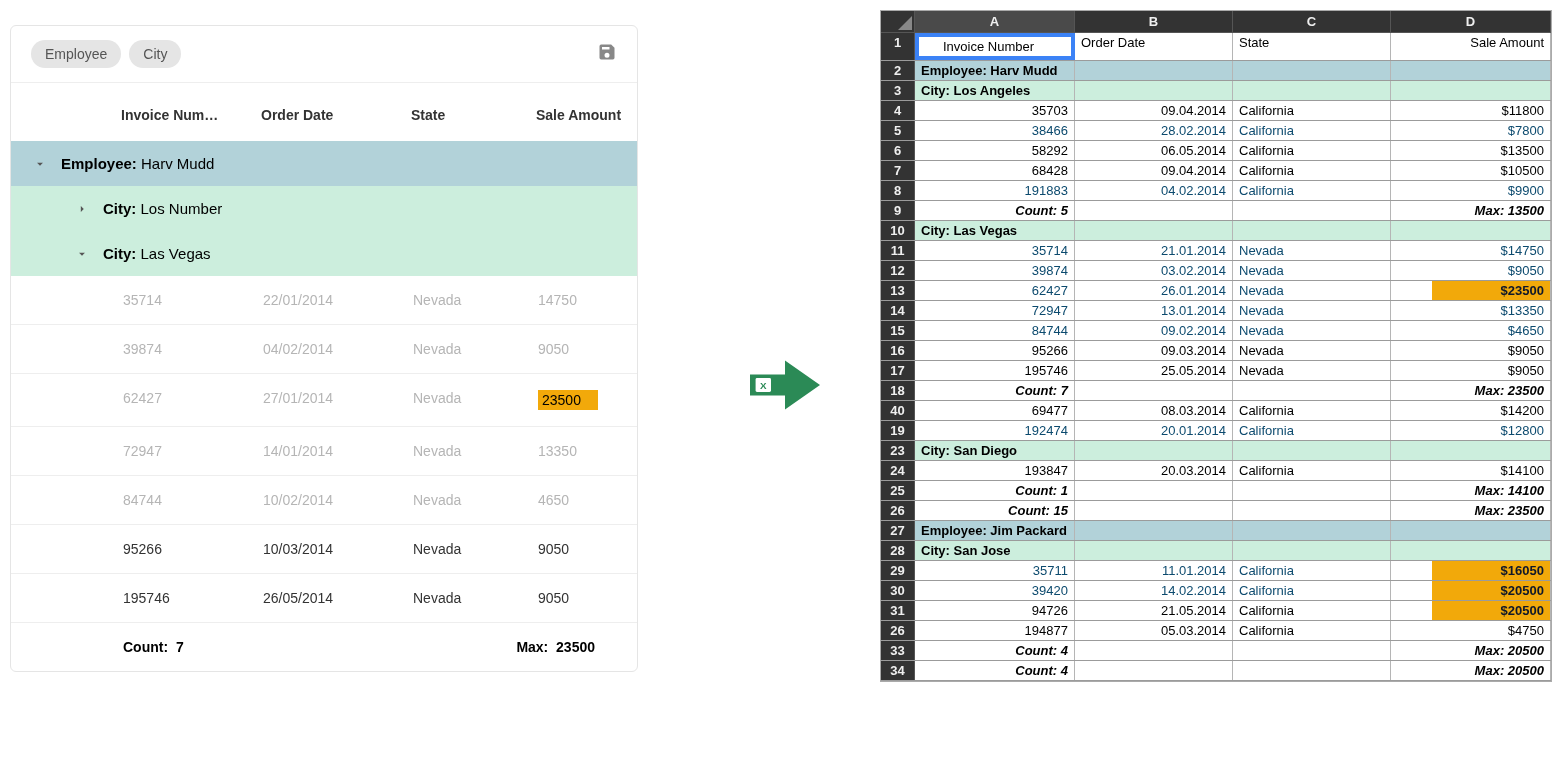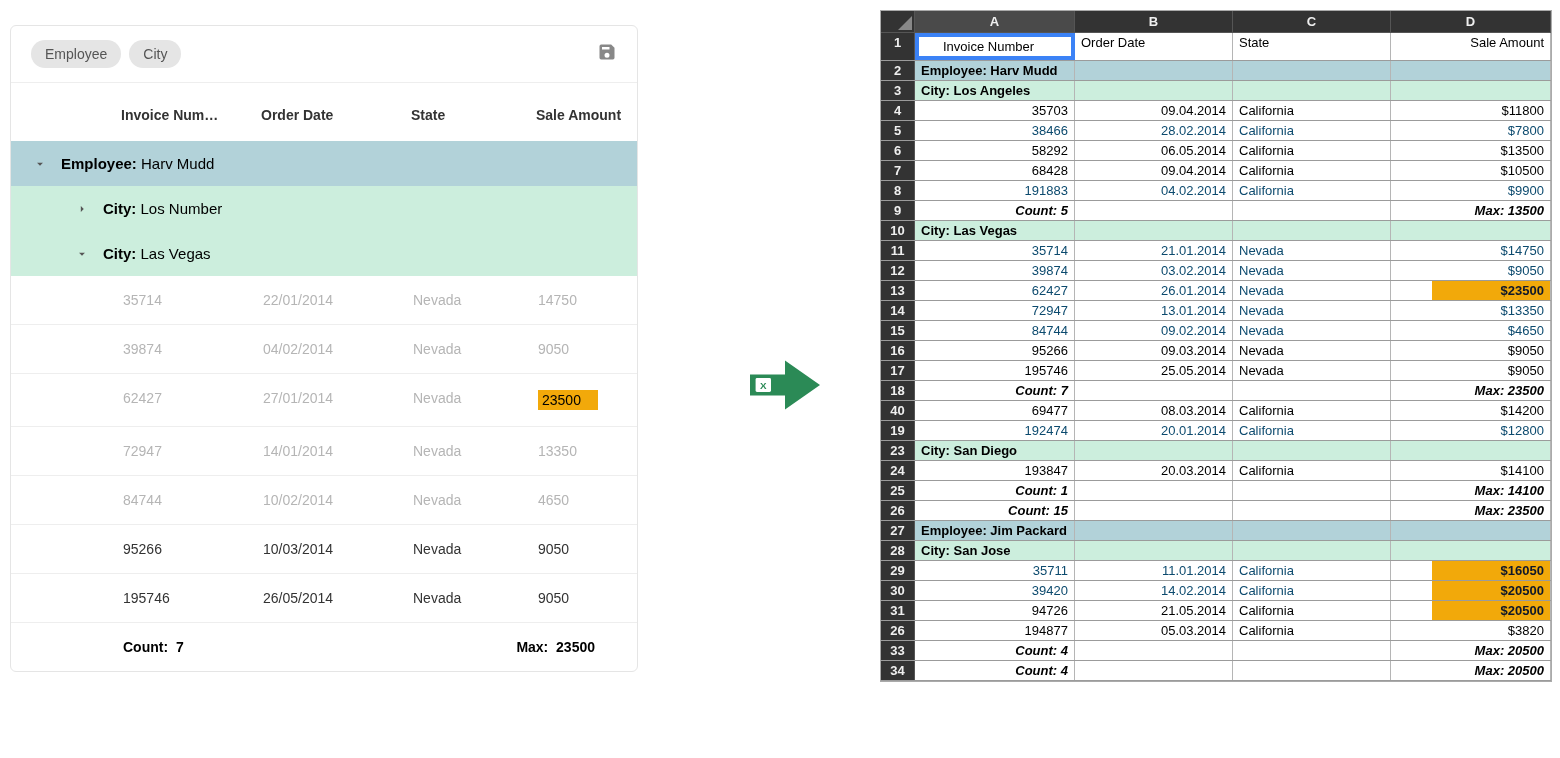--- a/index.html
+++ b/index.html
@@ -371,21 +371,21 @@
         <div class="cell txt-r">94726</div>
         <div class="cell txt-r">21.05.2014</div>
         <div class="cell">California</div>
         <div class="cell txt-r hi">$20500</div>
       </div>
       <div class="sheet-row">
         <div class="rowhead">26</div>
         <div class="cell txt-r">194877</div>
         <div class="cell txt-r">05.03.2014</div>
         <div class="cell">California</div>
-        <div class="cell txt-r">$3820</div>
+        <div class="cell txt-r">$4750</div>
       </div>
       <div class="sheet-row">
         <div class="rowhead">33</div>
         <div class="cell g-sum txt-r">Count: 4</div>
         <div class="cell g-sum"></div>
         <div class="cell g-sum"></div>
         <div class="cell g-sum txt-r">Max: 20500</div>
       </div>
       <div class="sheet-row">
         <div class="rowhead">34</div>

